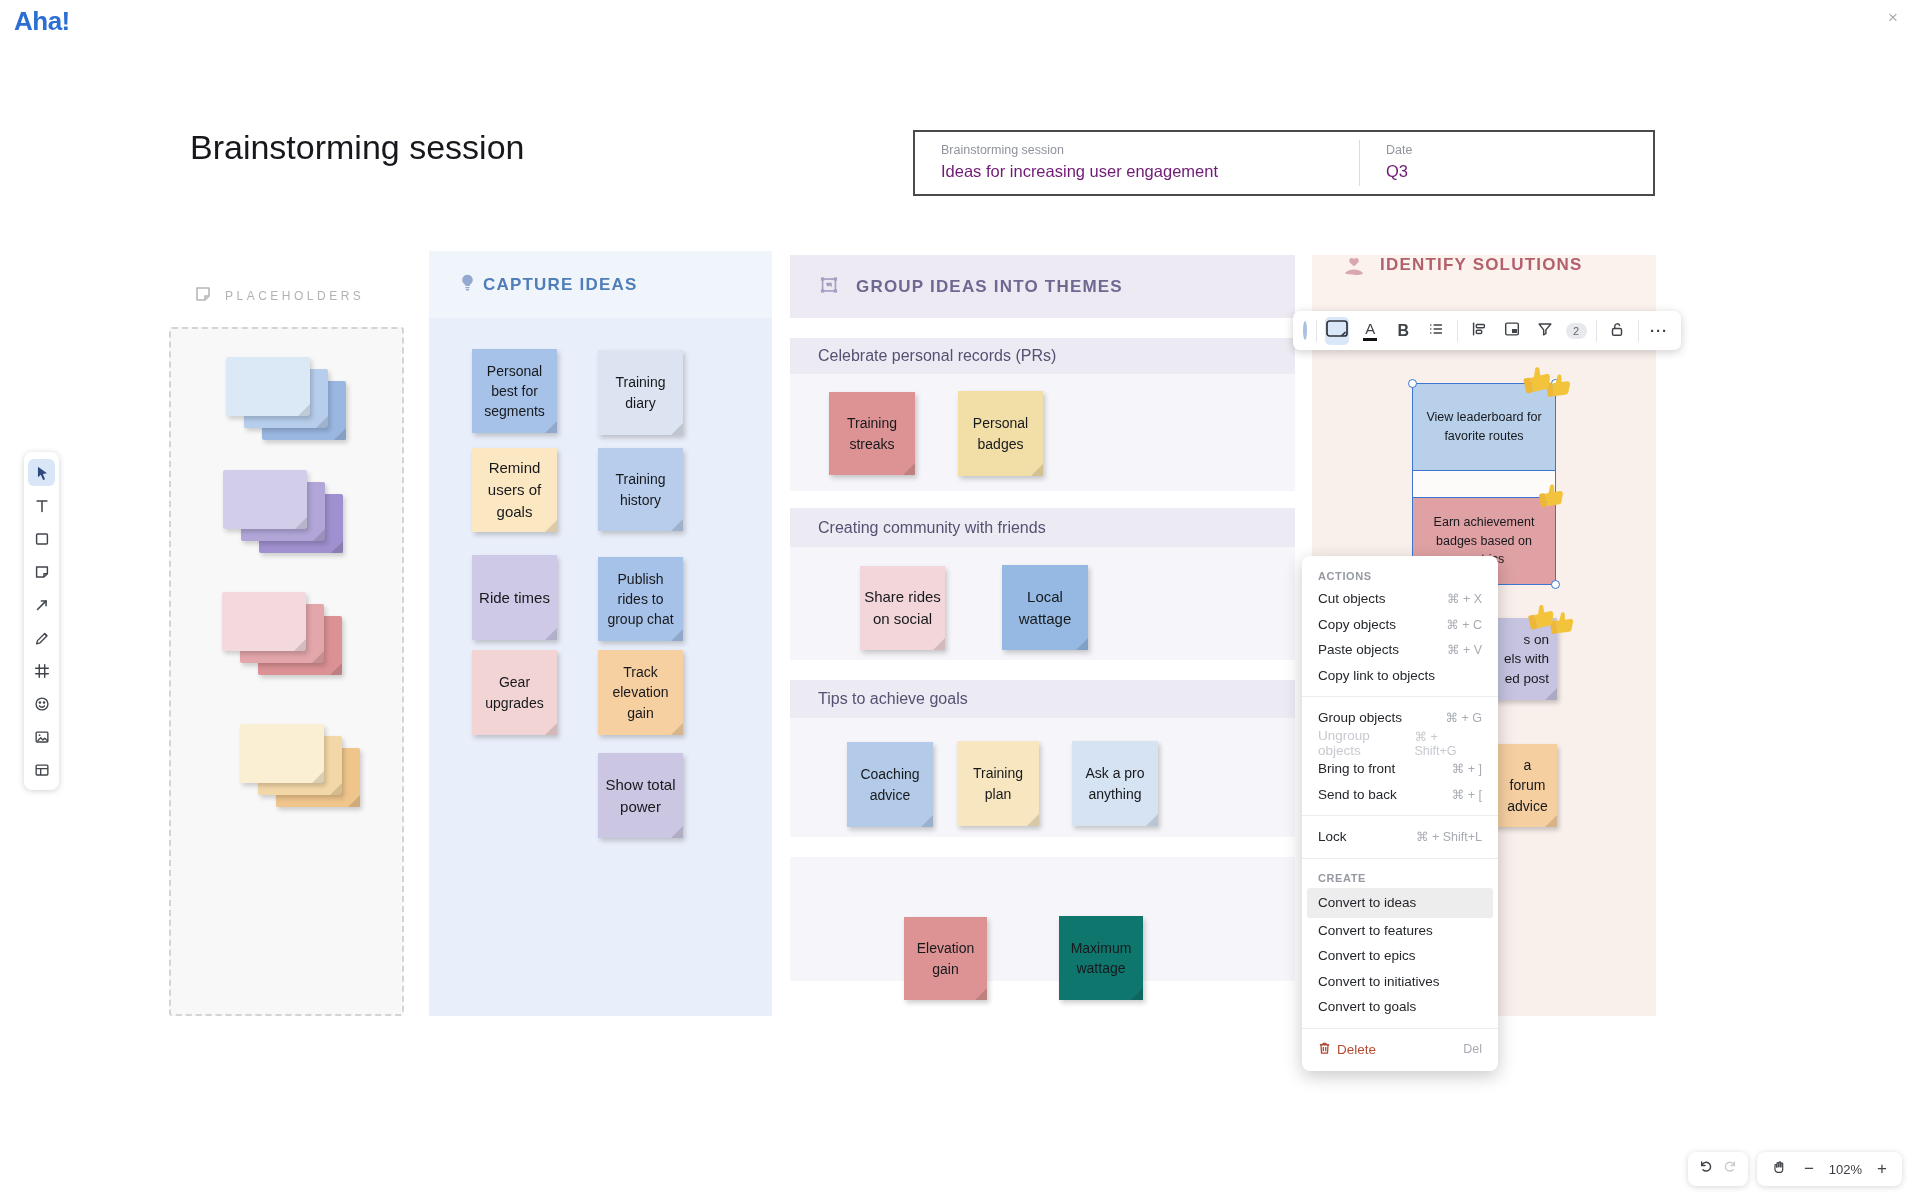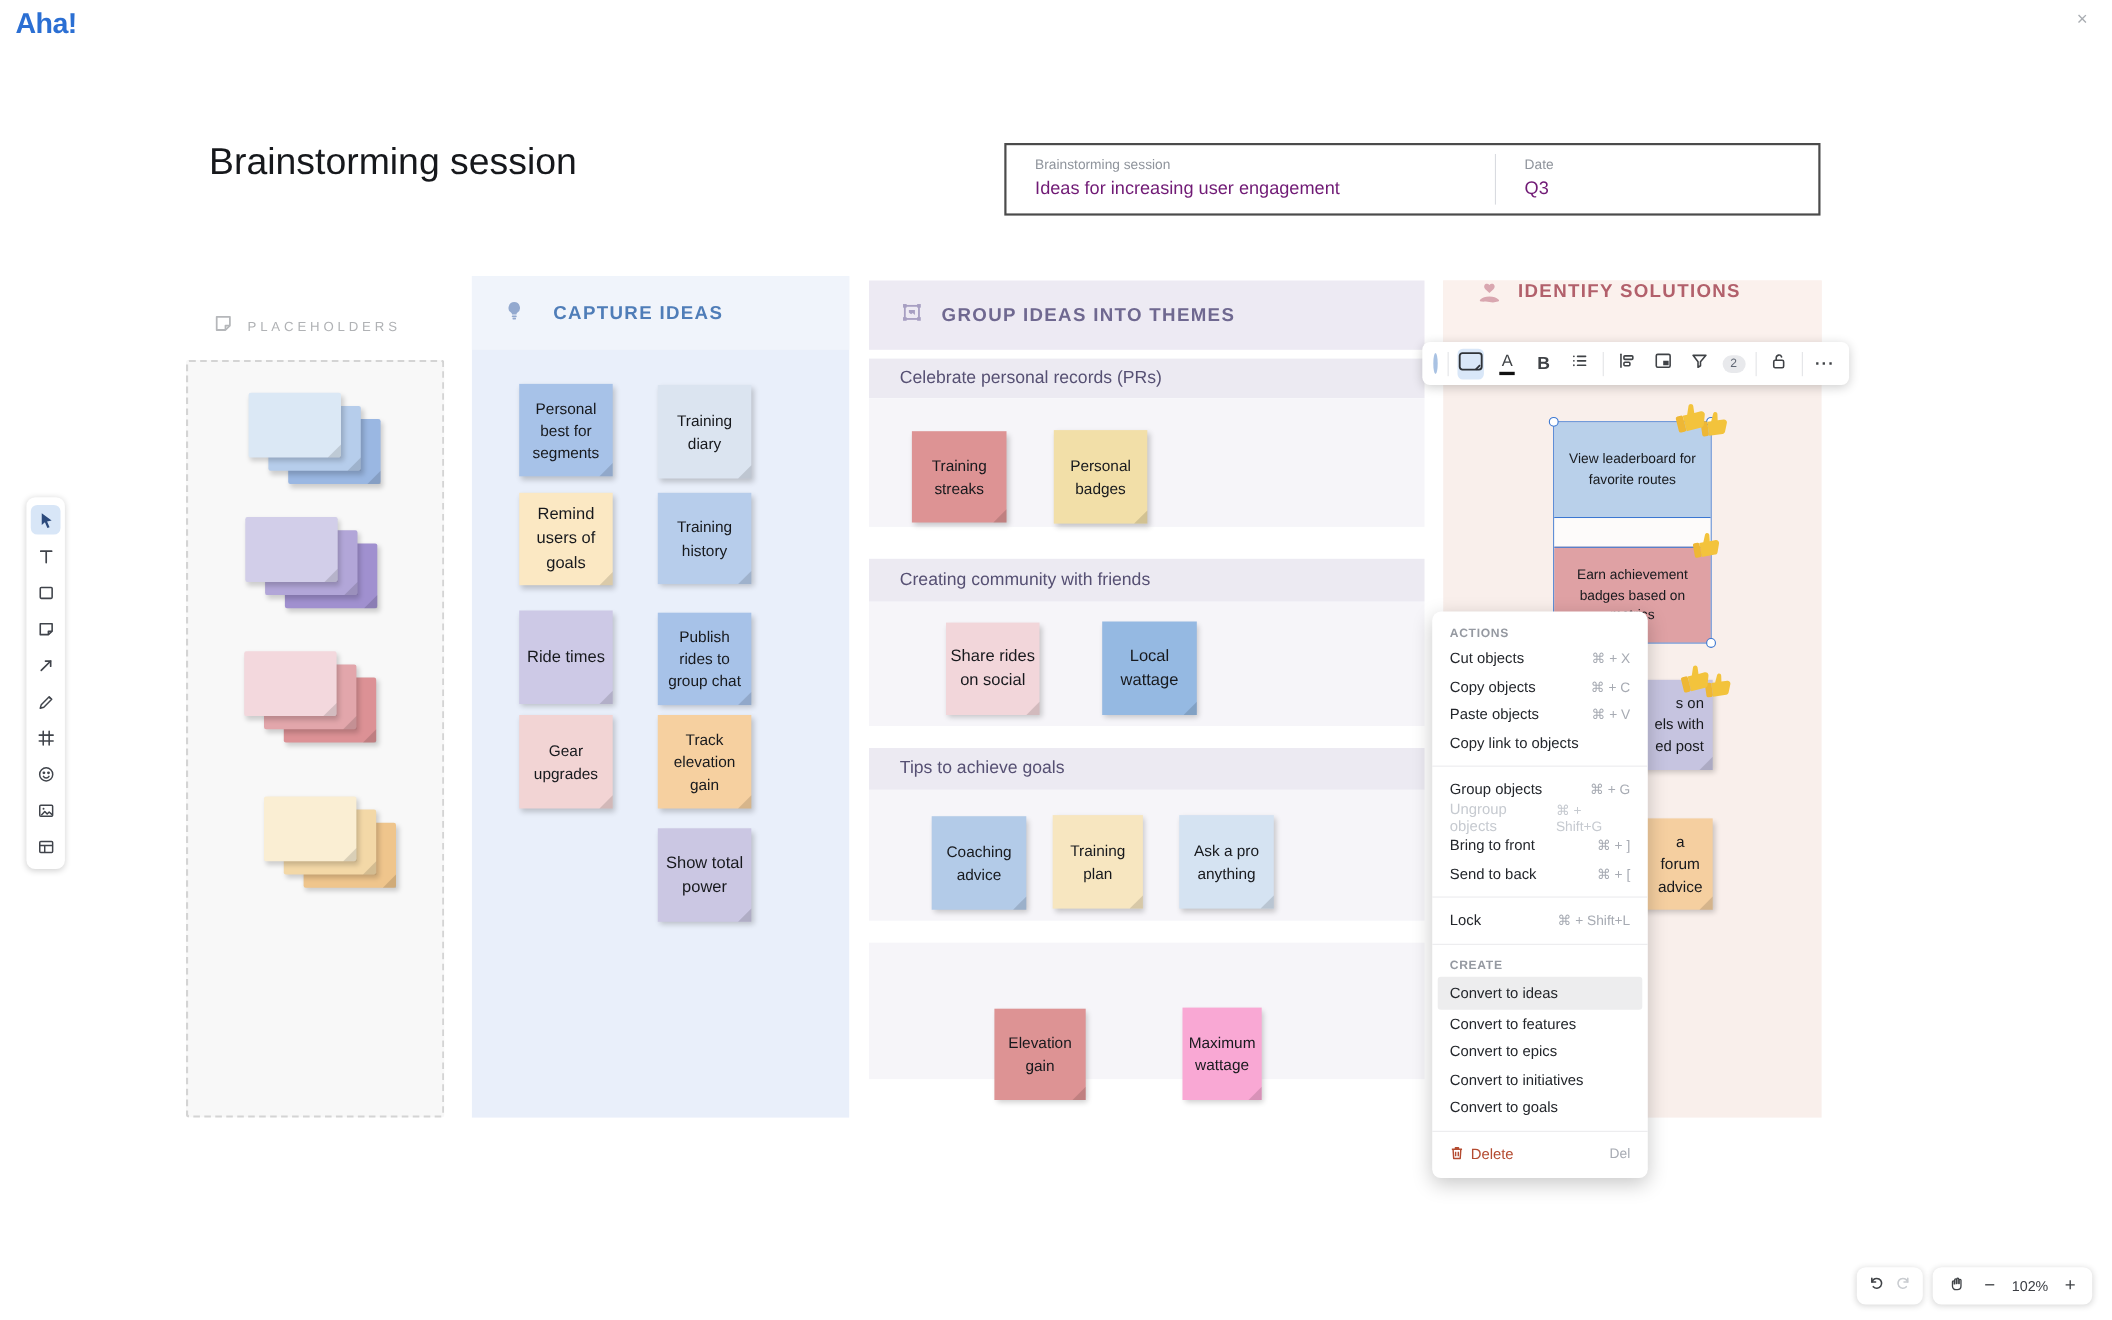--- a/index.html
+++ b/index.html
@@ -37,21 +37,21 @@
   #ph-box { left:169px; top:327px; width:235px; height:689px; background:#f8f8f8;
     border:2px dashed #d4d4d4; border-radius:3px; }
   .ph-note { position:absolute; width:84px; height:59px; border-radius:2px;
     box-shadow:2px 3px 5px rgba(0,0,0,.18); }
   .ph-note::after, .note::after { content:""; position:absolute; right:0; bottom:0; width:0; height:0;
     border-bottom:12px solid rgba(0,0,0,.13); border-left:12px solid transparent; }
 
   
   .panel-header-title { font-weight:600; letter-spacing:1.2px; }
   #capture-panel { left:429px; top:251px; width:343px; height:765px; background:#e9effa; }
-  #capture-head { height:67px; background:#f0f4fb; display:flex; align-items:center; padding-left:28px; gap:25px; }
+  #capture-head { height:67px; background:#f0f4fb; display:flex; align-items:center; padding-left:28px; gap:5px; }
   #capture-head .panel-header-title { font-size:17px; color:#4f7db8; }
 
   #themes-head { left:790px; top:255px; width:505px; height:63px; background:#edeaf3;
     display:flex; align-items:center; padding-left:28px; gap:16px; }
   #themes-head .panel-header-title { font-size:17px; color:#6f6890; }
   .theme-section { position:absolute; left:790px; width:505px; }
   .ts-head { height:36px; background:#eceaf2; display:flex; align-items:center; padding-left:28px;
     font-size:16px; color:#565073; }
   .ts-body { background:#f6f5f9; }
 
@@ -279,21 +279,21 @@
           <rect x="3.2" y="3.7" width="3.6" height="3.6" fill="#a79fc2" stroke="none"></rect>
           <rect x="17.2" y="3.7" width="3.6" height="3.6" fill="#a79fc2" stroke="none"></rect>
           <rect x="3.2" y="16.7" width="3.6" height="3.6" fill="#a79fc2" stroke="none"></rect>
           <rect x="17.2" y="16.7" width="3.6" height="3.6" fill="#a79fc2" stroke="none"></rect>
           <path d="M9 9.5h6v5l-2.2-2-1.6 1.4L9 12z" fill="#a79fc2" stroke="none"></path>
         </svg>
     </span>
     <span class="panel-header-title">GROUP IDEAS INTO THEMES</span>
   </div>
 
-  <div class="theme-section" style="top:326px;">
+  <div class="theme-section" style="top:338px;">
     <div class="ts-head">Celebrate personal records (PRs)</div>
     <div class="ts-body" style="height:117px;"></div>
   </div>
   <div class="note abs" style="left: 829px; top: 392px; width: 86px; height: 83px; background: rgb(221, 147, 148);">Training streaks</div>
   <div class="note abs" style="left: 958px; top: 391px; width: 85px; height: 85px; background: rgb(242, 223, 168);">Personal badges</div>
 
   <div class="theme-section" style="top:508px;">
     <div class="ts-head" style="height:39px;">Creating community with friends</div>
     <div class="ts-body" style="height:113px;"></div>
   </div>
@@ -305,21 +305,21 @@
     <div class="ts-body" style="height:119px;"></div>
   </div>
   <div class="note abs" style="left: 847px; top: 742px; width: 86px; height: 85px; background: rgb(179, 203, 232);">Coaching advice</div>
   <div class="note abs" style="left: 957px; top: 741px; width: 82px; height: 85px; background: rgb(247, 230, 192);">Training plan</div>
   <div class="note abs" style="left: 1072px; top: 741px; width: 86px; height: 85px; background: rgb(213, 227, 242);">Ask a pro anything</div>
 
   <div class="theme-section" style="top:857px;">
     <div class="ts-body" style="height:124px;"></div>
   </div>
   <div class="note abs" style="left: 904px; top: 917px; width: 83px; height: 83px; background: rgb(221, 147, 148);">Elevation gain</div>
-  <div class="note abs" style="left: 1059px; top: 916px; width: 72px; height: 84px; background: #f9a8d4; margin-left: 16px;">Maximum wattage</div>
+  <div class="note abs" style="left: 1059px; top: 916px; width: 84px; height: 84px; background: #0f766e;">Maximum wattage</div>
 
   <div id="solutions-panel" class="abs">
     <div id="solutions-head">
       <span>
         <svg width="24" height="24" viewBox="0 0 24 24" fill="#d9a7b0">
             <path d="M12 4.2c1.2-1.6 3.6-1.5 4.5.2.6 1.2.2 2.5-.8 3.5L12 11.3 8.3 7.9c-1-1-1.4-2.3-.8-3.5.9-1.7 3.3-1.8 4.5-.2z"></path>
             <path d="M3.5 17.6c2.3-2.1 4.8-3 8.5-3s6.2.9 8.5 3c.6.6.2 1.6-.7 1.6-1.6 0-3 .8-4.6.8-2.1 0-4.3-.8-6.4-.8-1.7 0-3.2.1-4.6-.1-.8-.1-1.2-1-.7-1.5z"></path>
           </svg>
       </span>
       <span class="panel-header-title">IDENTIFY SOLUTIONS</span>

